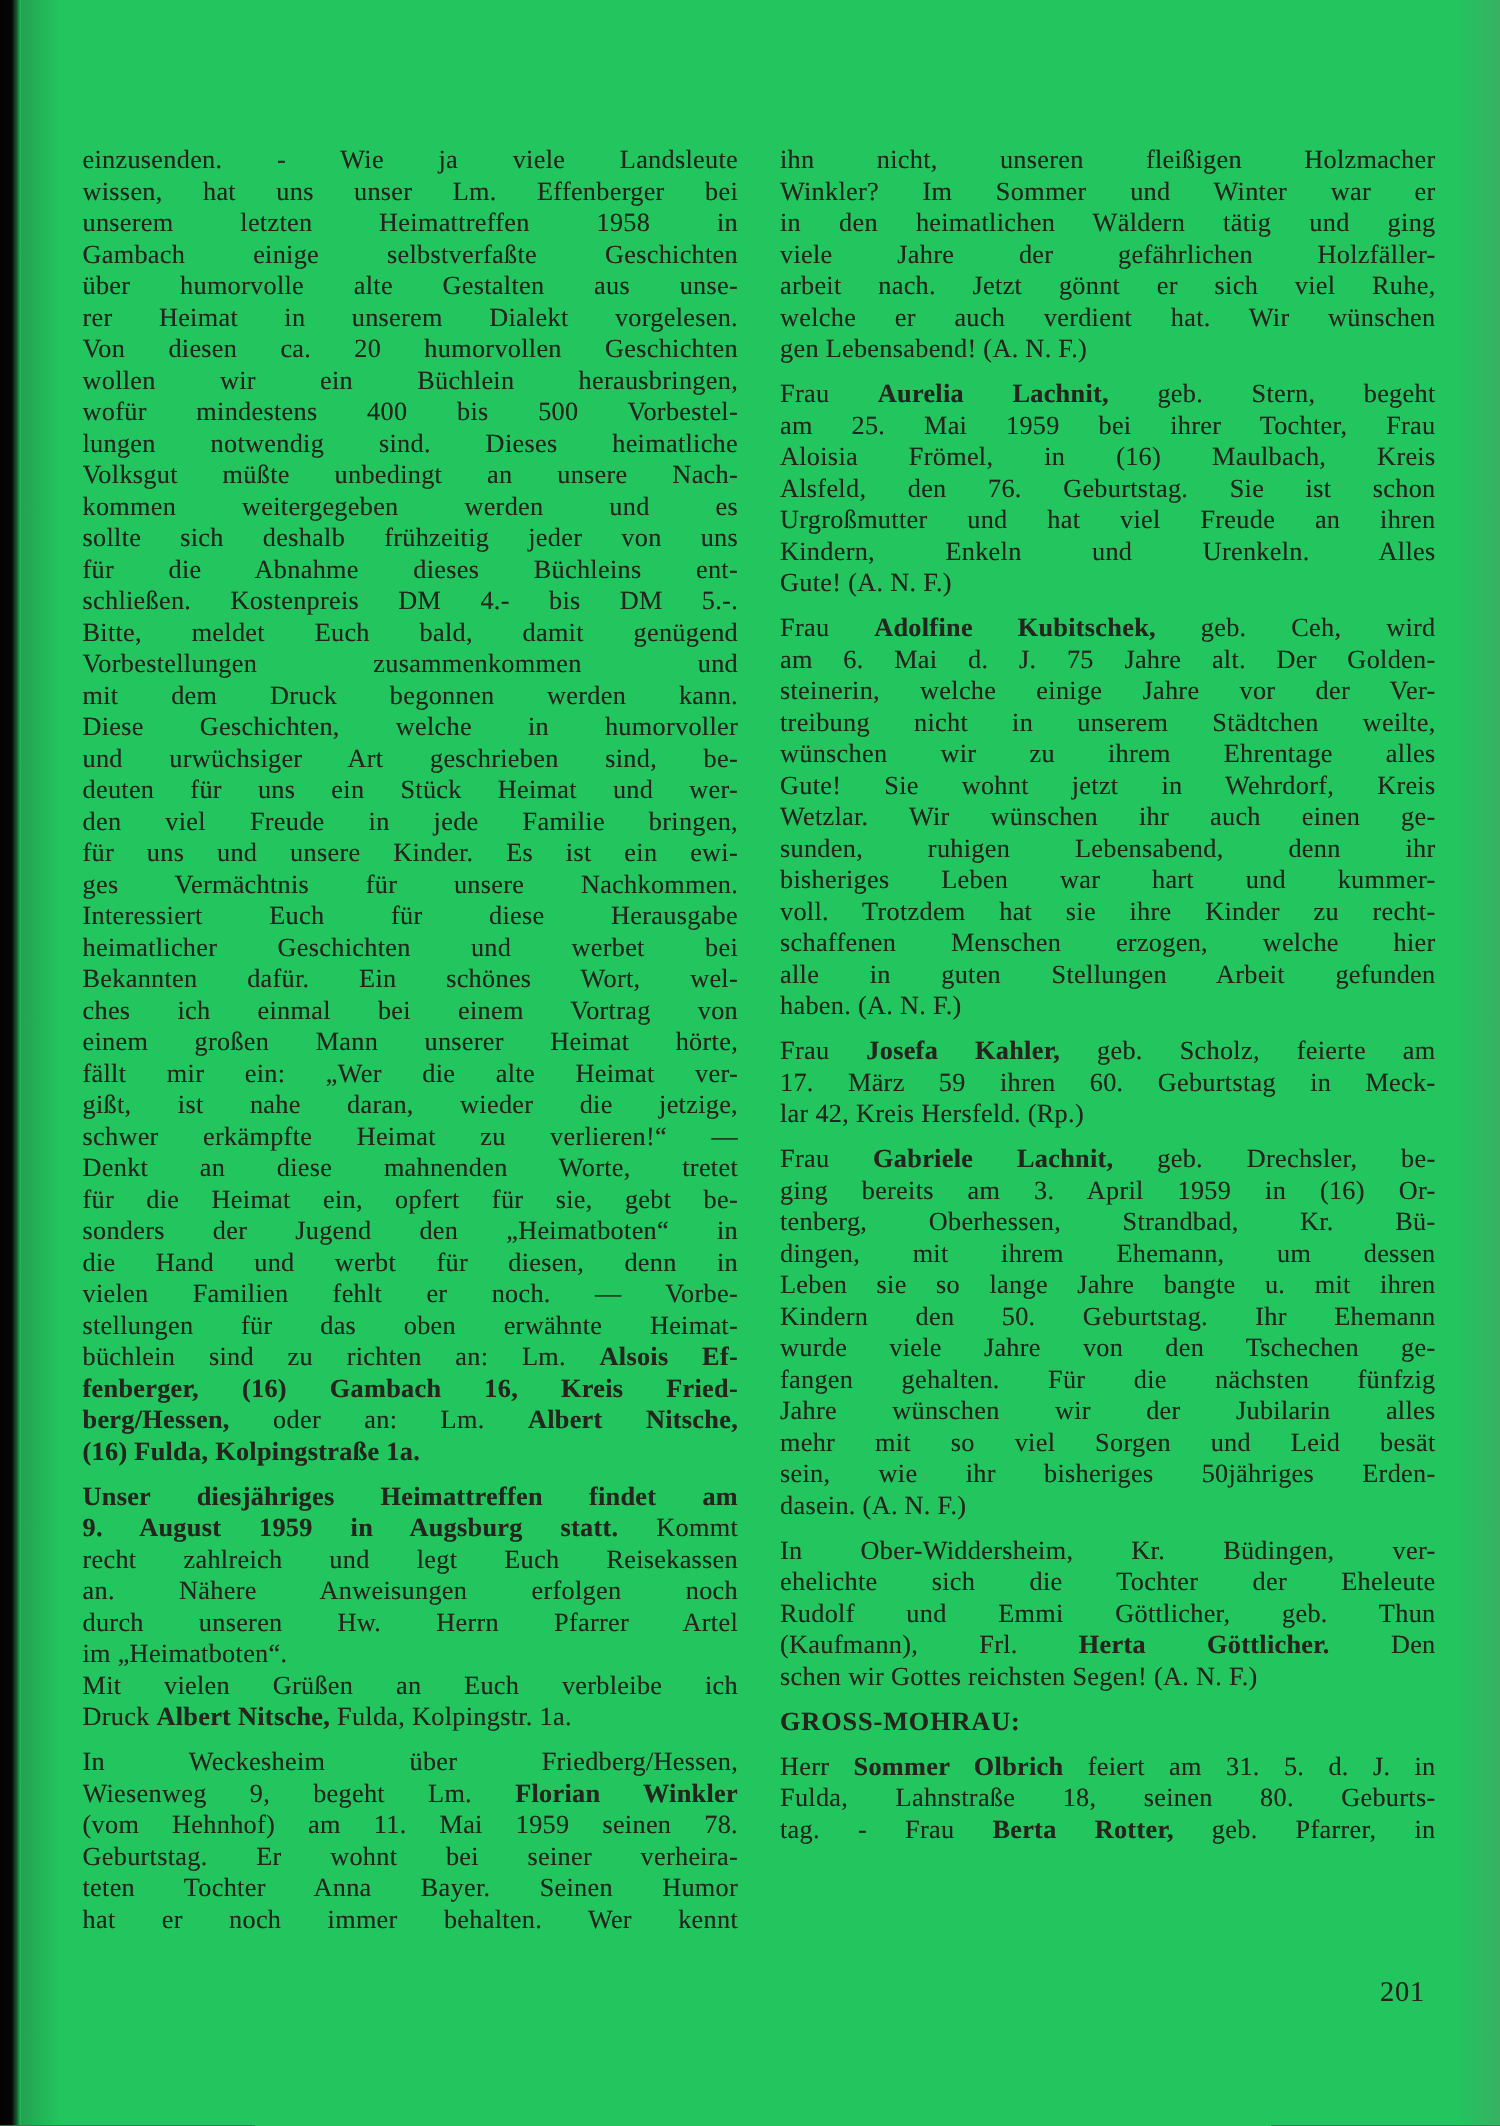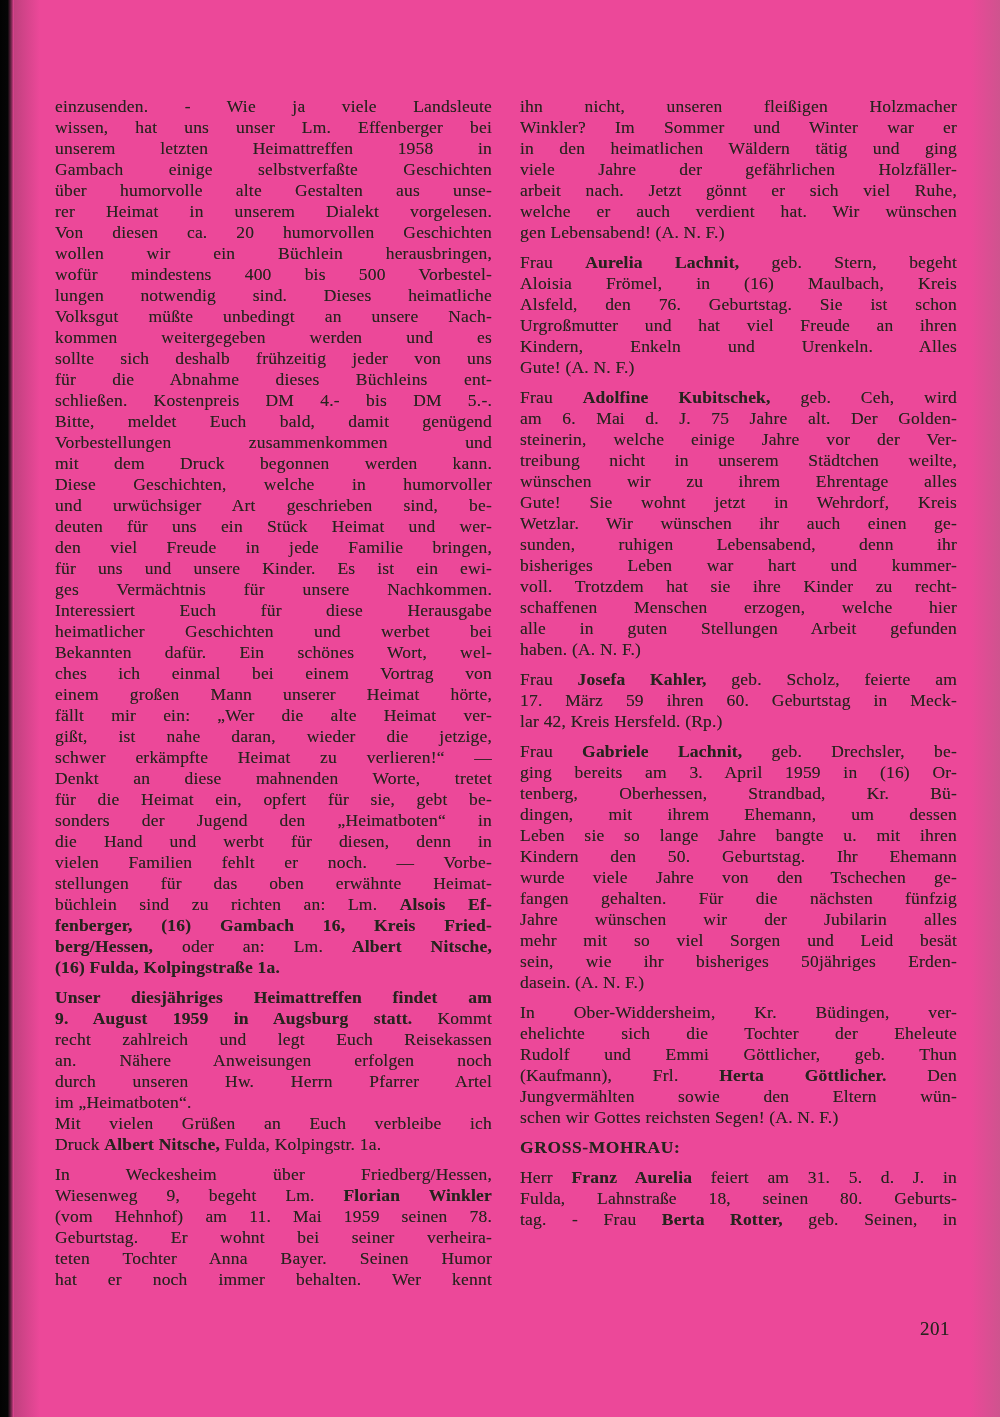--- a/index.html
+++ b/index.html
@@ -1,20 +1,20 @@
 <!DOCTYPE html>
 <html lang="de"><head>
 <meta charset="utf-8">
 <style>
   html, body { margin: 0; padding: 0; background: #4a4a48; }
   .scan {
     position: relative;
     width: 1000px;
     height: 1417px;
-    background: #ec4899;
+    background: #22c55e;
     overflow: hidden;
     font-family: "Liberation Serif", "DejaVu Serif", serif;
     color: #26241e;
   }
   
   .edge-black {
     position: absolute; left: 0; top: 0; bottom: 0; width: 14px;
     background: linear-gradient(90deg, #030303 0%, #060606 55%, rgba(10,10,10,0.55) 80%, rgba(10,10,10,0) 100%);
   }
   .edge-soft {
@@ -124,20 +124,21 @@
     </div>
   <div class="col col-right">
       <div class="line"><span>ihn nicht, unseren fleißigen Holzmacher</span></div>
       <div class="line"><span>Winkler? Im Sommer und Winter war er</span></div>
       <div class="line"><span>in den heimatlichen Wäldern tätig und ging</span></div>
       <div class="line"><span>viele Jahre der gefährlichen Holzfäller-</span></div>
       <div class="line"><span>arbeit nach. Jetzt gönnt er sich viel Ruhe,</span></div>
       <div class="line"><span>welche er auch verdient hat. Wir wünschen</span></div>
       <div class="line end"><span>gen Lebensabend! (A. N. F.)</span></div>
       <div class="line gap"><span>Frau </span><span class="b">Aurelia Lachnit,</span><span> geb. Stern, begeht</span></div>
+      <div class="line"><span>am 25. Mai 1959 bei ihrer Tochter, Frau</span></div>
       <div class="line"><span>Aloisia Frömel, in (16) Maulbach, Kreis</span></div>
       <div class="line"><span>Alsfeld, den 76. Geburtstag. Sie ist schon</span></div>
       <div class="line"><span>Urgroßmutter und hat viel Freude an ihren</span></div>
       <div class="line"><span>Kindern, Enkeln und Urenkeln. Alles</span></div>
       <div class="line end"><span>Gute! (A. N. F.)</span></div>
       <div class="line gap"><span>Frau </span><span class="b">Adolfine Kubitschek,</span><span> geb. Ceh, wird</span></div>
       <div class="line"><span>am 6. Mai d. J. 75 Jahre alt. Der Golden-</span></div>
       <div class="line"><span>steinerin, welche einige Jahre vor der Ver-</span></div>
       <div class="line"><span>treibung nicht in unserem Städtchen weilte,</span></div>
       <div class="line"><span>wünschen wir zu ihrem Ehrentage alles</span></div>
@@ -161,22 +162,21 @@
       <div class="line"><span>wurde viele Jahre von den Tschechen ge-</span></div>
       <div class="line"><span>fangen gehalten. Für die nächsten fünfzig</span></div>
       <div class="line"><span>Jahre wünschen wir der Jubilarin alles</span></div>
       <div class="line"><span>mehr mit so viel Sorgen und Leid besät</span></div>
       <div class="line"><span>sein, wie ihr bisheriges 50jähriges Erden-</span></div>
       <div class="line end"><span>dasein. (A. N. F.)</span></div>
       <div class="line gap"><span>In Ober-Widdersheim, Kr. Büdingen, ver-</span></div>
       <div class="line"><span>ehelichte sich die Tochter der Eheleute</span></div>
       <div class="line"><span>Rudolf und Emmi Göttlicher, geb. Thun</span></div>
       <div class="line"><span>(Kaufmann), Frl. </span><span class="b">Herta Göttlicher.</span><span> Den</span></div>
-      <div class="line"><span>Jungvermählten sowie den Eltern wün-</span></div>
       <div class="line end"><span>schen wir Gottes reichsten Segen! (A. N. F.)</span></div>
       <div class="line end gap heading"><span class="b">GROSS-MOHRAU:</span></div>
-      <div class="line gap"><span>Herr </span><span class="b">Franz Aurelia</span><span> feiert am 31. 5. d. J. in</span></div>
+      <div class="line gap"><span>Herr </span><span class="b">Sommer Olbrich</span><span> feiert am 31. 5. d. J. in</span></div>
       <div class="line"><span>Fulda, Lahnstraße 18, seinen 80. Geburts-</span></div>
-      <div class="line"><span>tag. - Frau </span><span class="b">Berta Rotter,</span><span> geb. Seinen, in</span></div>
+      <div class="line"><span>tag. - Frau </span><span class="b">Berta Rotter,</span><span> geb. Pfarrer, in</span></div>
     </div>
 
   <div class="page-number">201</div>
 </div>
 
 </body></html>

